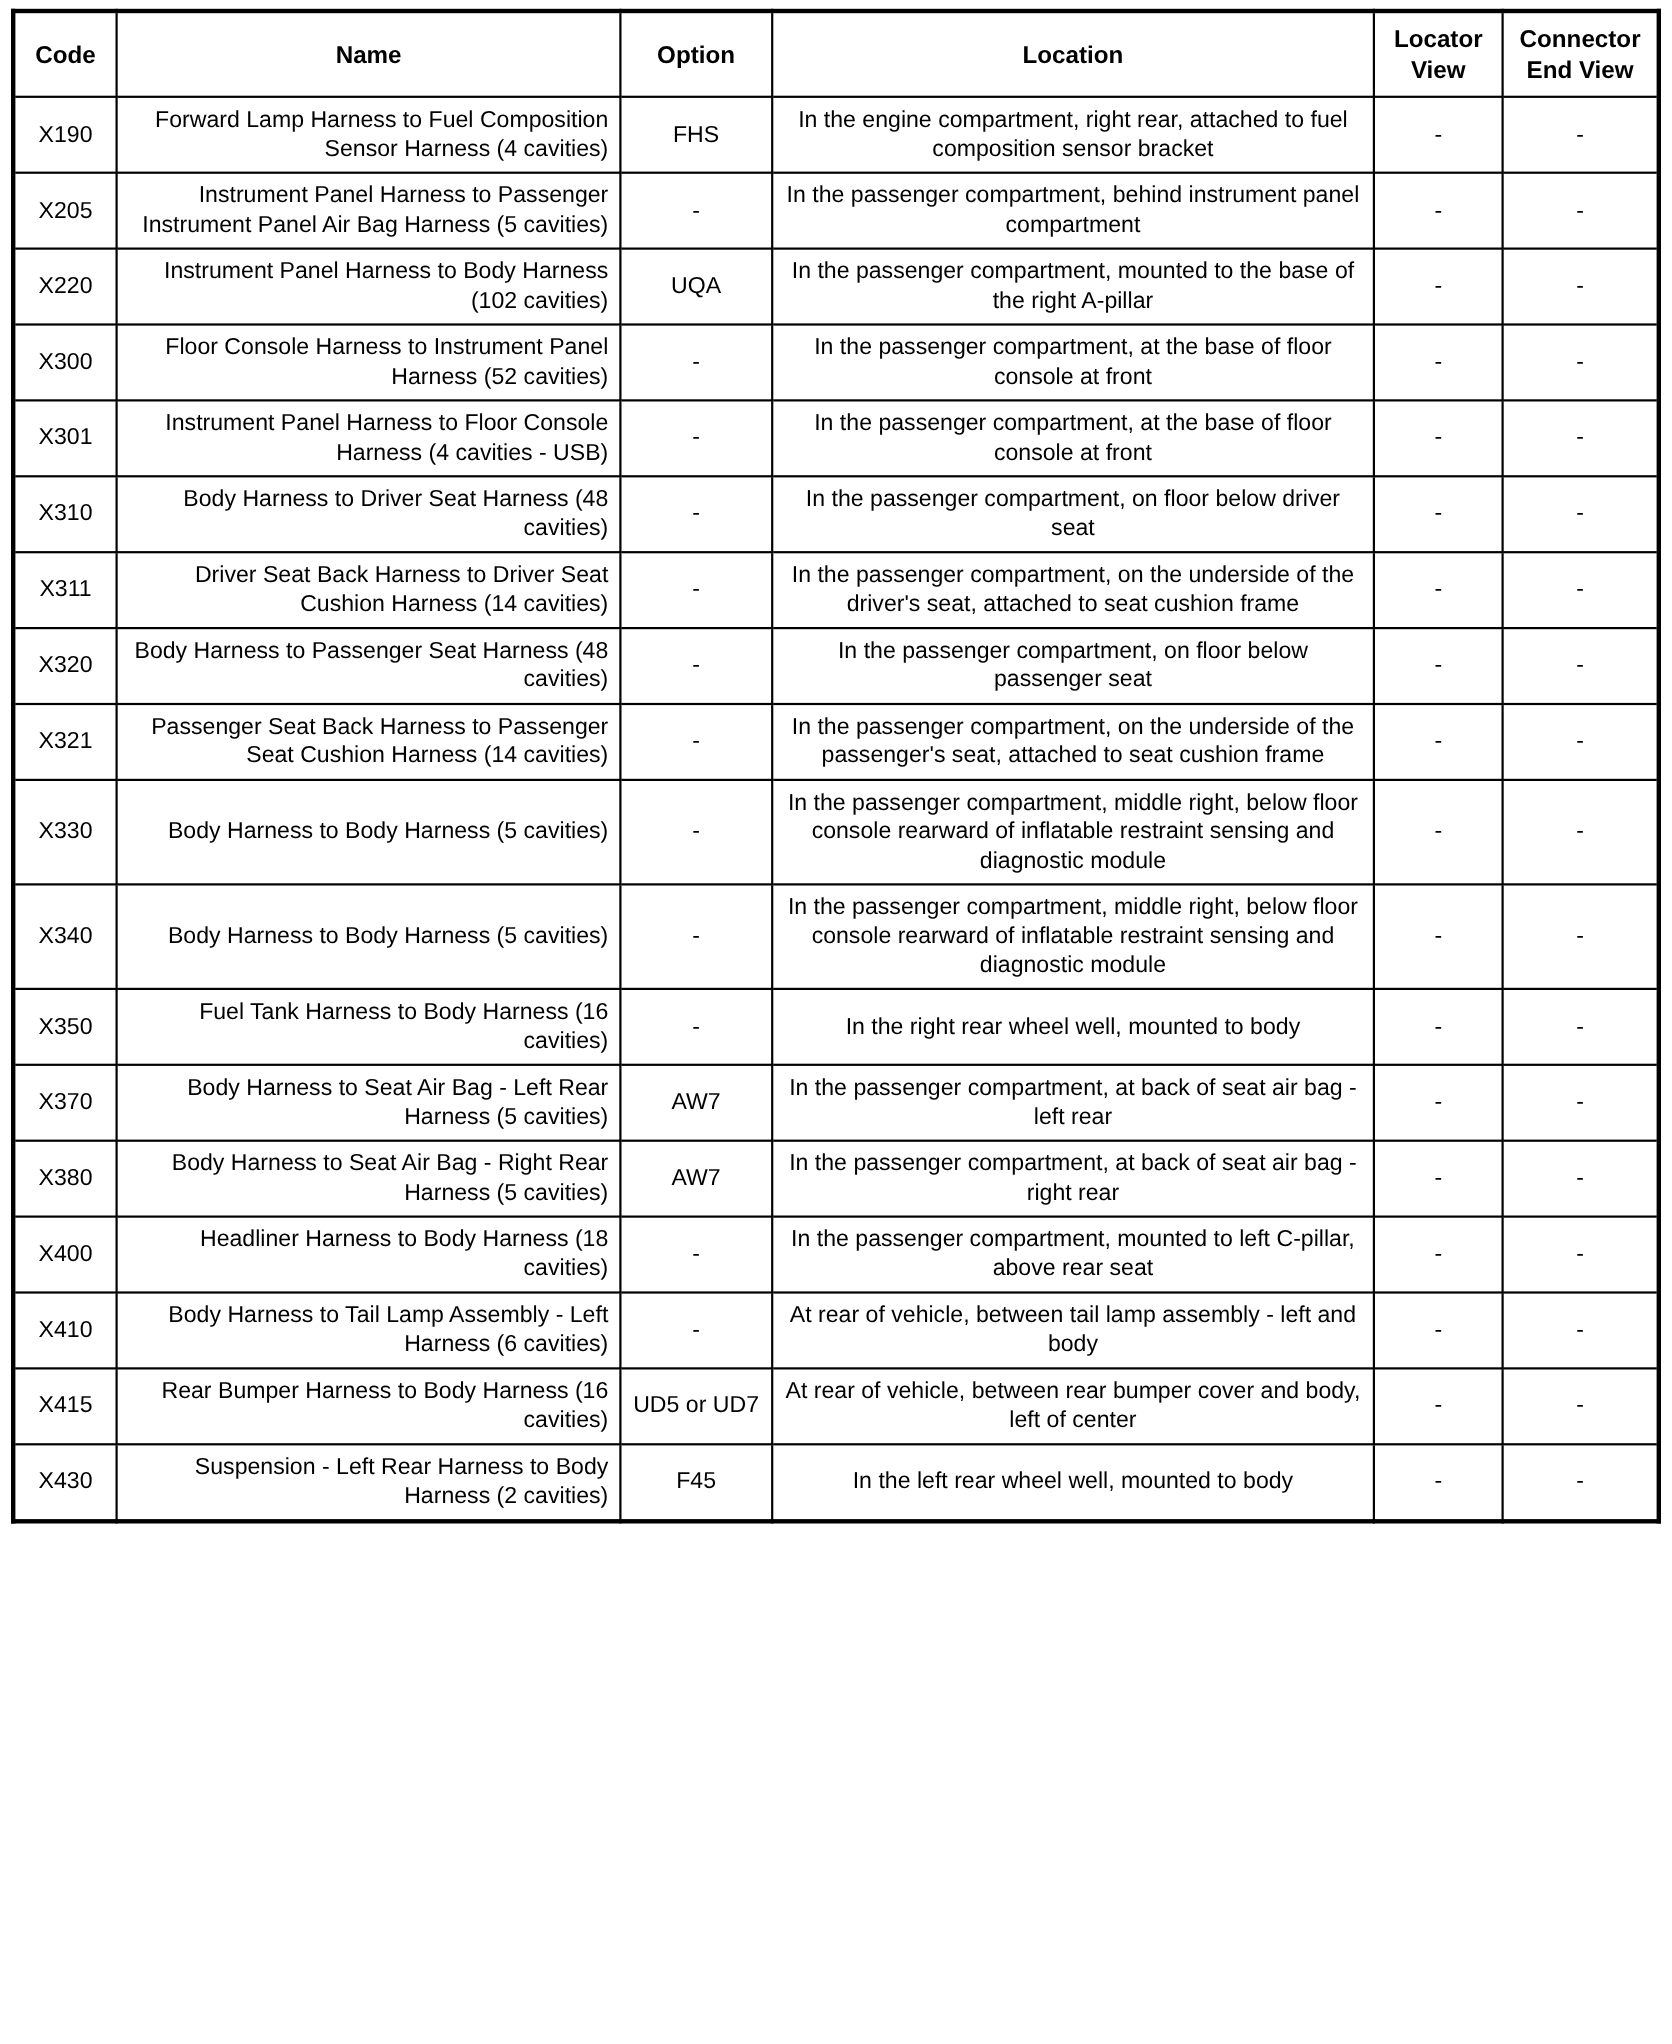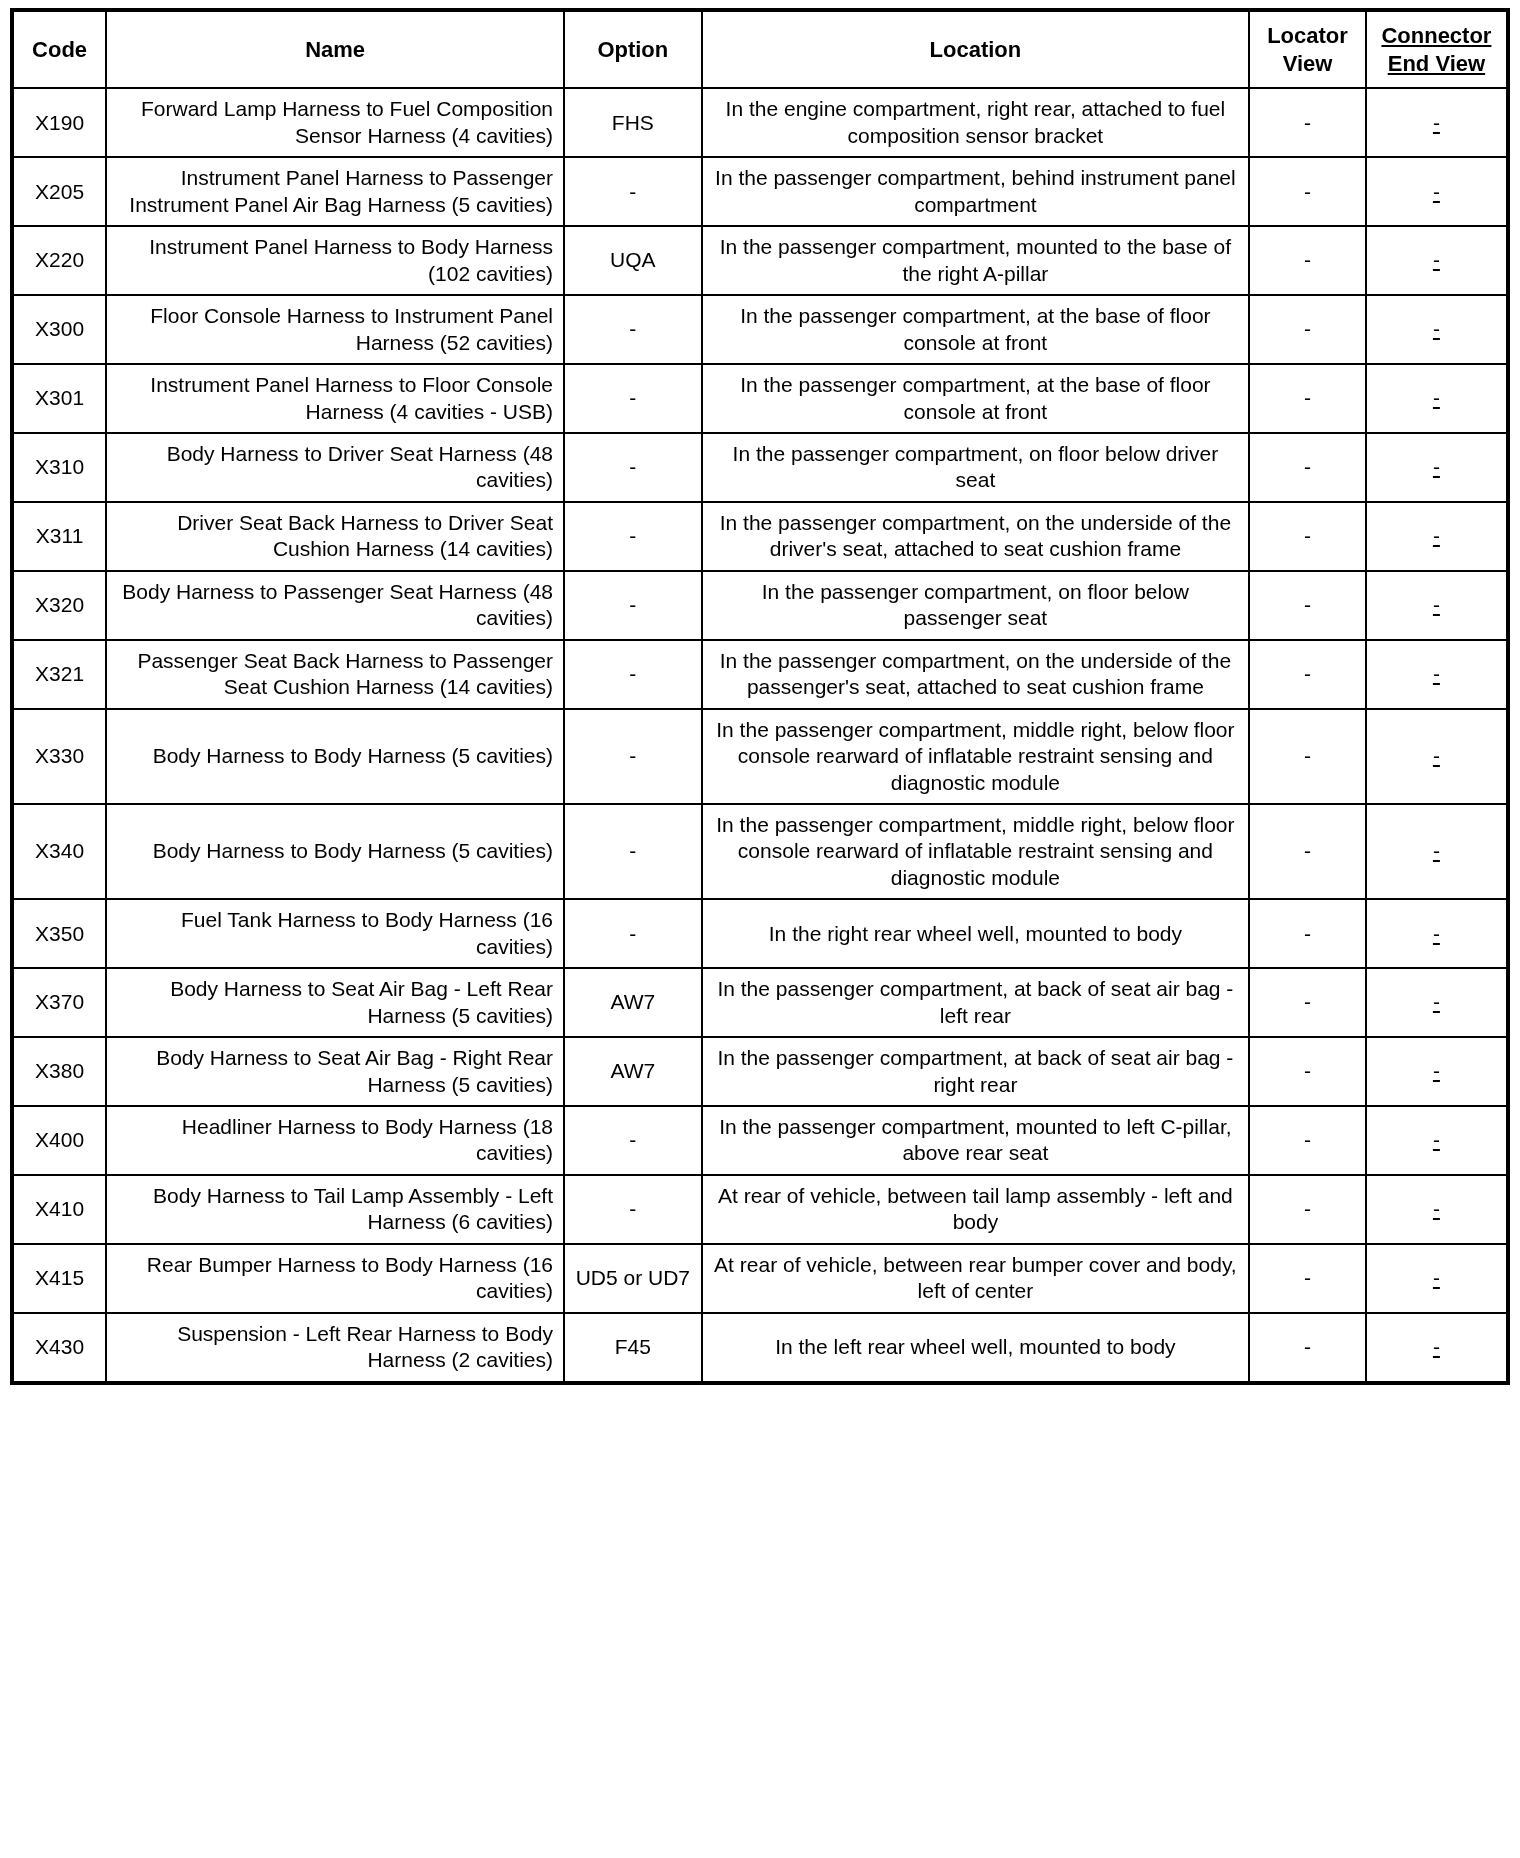--- a/index.html
+++ b/index.html
@@ -37,21 +37,21 @@
     text-align: center;
     font-size: 22px;
     padding: 10px 6px;
   }
   
   .col-0 { width: 6.3%;  text-align: center; }
   .col-1 { width: 30.6%; text-align: right; }
   .col-2 { width: 9.2%;  text-align: center; }
   .col-3 { width: 36.6%; text-align: center; }
   .col-4 { width: 7.8%;  text-align: center; }
-  .col-5 { width: 9.5%;  text-align: center; text-decoration: underline; }
+  .col-5 { width: 9.5%;  text-align: center; }
   td.col-0 { font-size: 21px; text-align: center; }
   tbody tr { min-height: 68px; }
   tbody td { min-height: 60px; }
 </style>
 </head>
 <body>
 
 <div class="page">
   <table class="conn-table">
     <thead>

